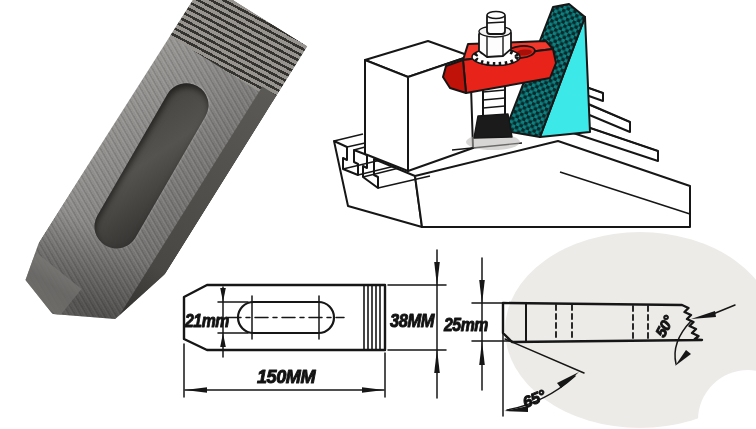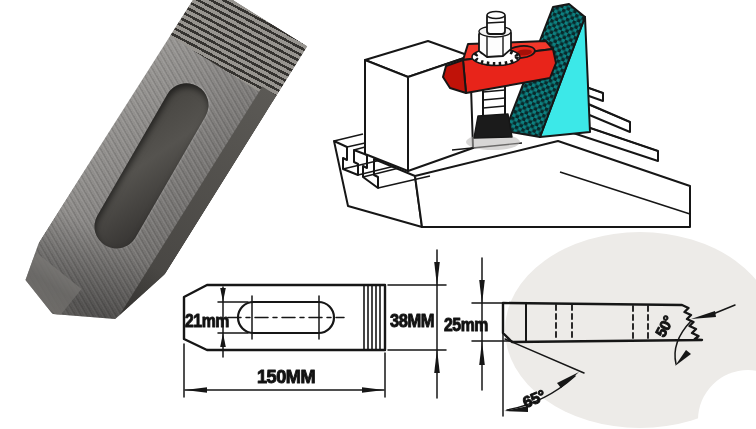--- a/index.html
+++ b/index.html
@@ -1,17 +1,17 @@
 <!DOCTYPE html>
 <html><head>
 <meta charset="utf-8">
 <style>
   html,body{margin:0;padding:0;background:#ffffff;}
   #stage{position:relative;width:756px;height:429px;background:#ffffff;overflow:hidden;
-         font-family:"Liberation Sans", sans-serif;}
+         font-family:"Liberation Sans", sans-serif;font-style:italic;}
 
   
   .photo-wrap{position:absolute;left:0;top:0;width:330px;height:345px;}
   .photo-body{
     position:absolute;left:97px;top:-14px;width:124px;height:362px;
     transform:rotate(32deg);
     background:
       repeating-linear-gradient(28deg, rgba(255,255,255,.07) 0 1px, rgba(0,0,0,.10) 2px 3px, rgba(0,0,0,0) 3px 5px),
       linear-gradient(100deg,#9c9a97 0%,#8a8886 38%,#787674 70%,#696765 100%);
     clip-path:polygon(2% 0,100% 0,100% 74%,85% 92%,40% 100%,7% 96%,0 85%);

